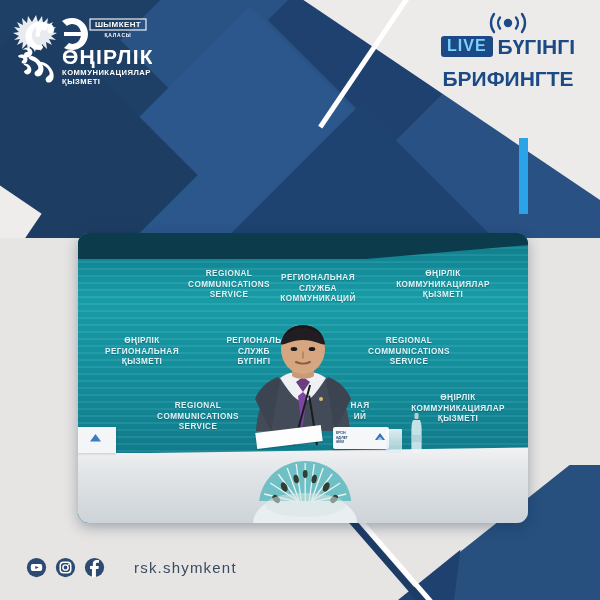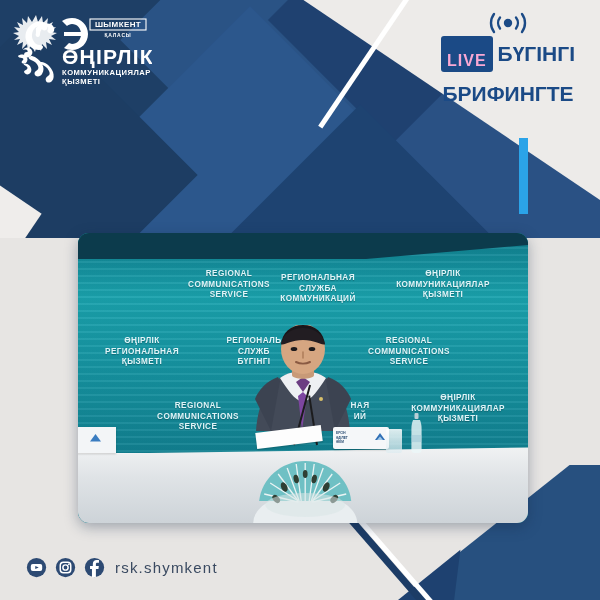--- a/index.html
+++ b/index.html
@@ -48,22 +48,22 @@
   .logo svg { display:block; }
 
   
   .live-block {
     position:absolute; right:14px; top:12px; width:156px;
     text-align:center; z-index:6;
   }
   .wave-icon { display:block; margin:0 auto 2px; }
   .live-row { display:flex; align-items:center; justify-content:center; gap:5px; }
   .live-chip {
-    background:#1b4a86; color:#f9a8d4; font-weight:bold;
-    font-size:16px; letter-spacing:1px; padding:17px 6px 2px;
+    background:#1b4a86; color:#7dd3fc; font-weight:bold;
+    font-size:16px; letter-spacing:1px; padding:2px 6px 2px;
     border-radius:3px; line-height:1.05;
   }
   .live-word {
     color:#1b4a86; font-weight:bold; font-size:21px; letter-spacing:0px;
     line-height:1.02;
   }
   .live-word2 {
     color:#1b4a86; font-weight:bold; font-size:21px; letter-spacing:0px;
     line-height:1.08; margin-top:11px;
   }
@@ -165,21 +165,21 @@
     background:#1c3c66; transform:rotate(-41deg); transform-origin:top left;
   }
 
   
   .footer {
     position:absolute; left:26px; bottom:22px;
     display:flex; align-items:center; gap:8px; z-index:8;
   }
   .footer .soc { width:21px; height:21px; display:block; }
   .footer .handle {
-    margin-left:2px; color:#3a4a61; font-size:15px; letter-spacing:1.2px;
+    margin-left:21px; color:#3a4a61; font-size:15px; letter-spacing:1.2px;
   }
 </style>
 </head>
 <body>
 
 <div id="stage">
 
   <div class="banner">
     <div class="facet f1"></div>
     <div class="facet f2"></div>

